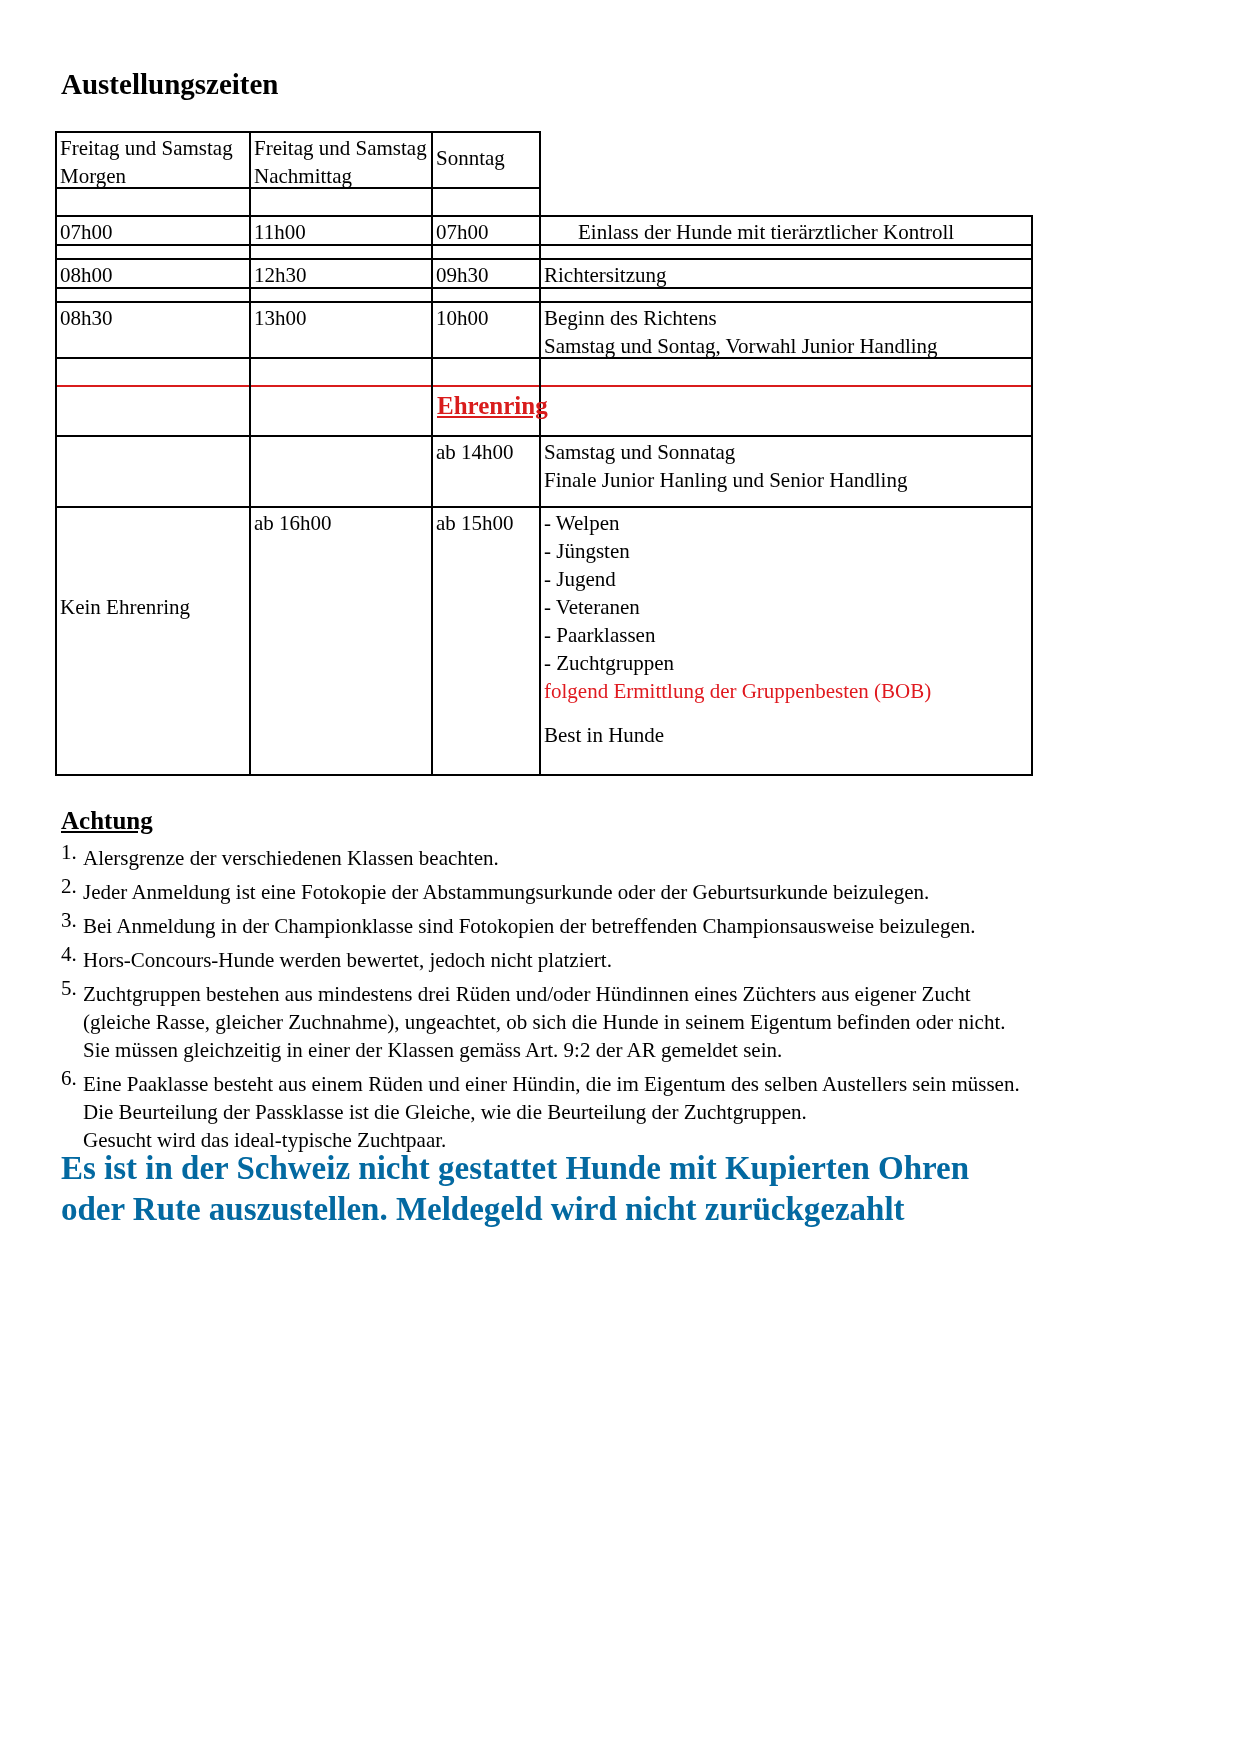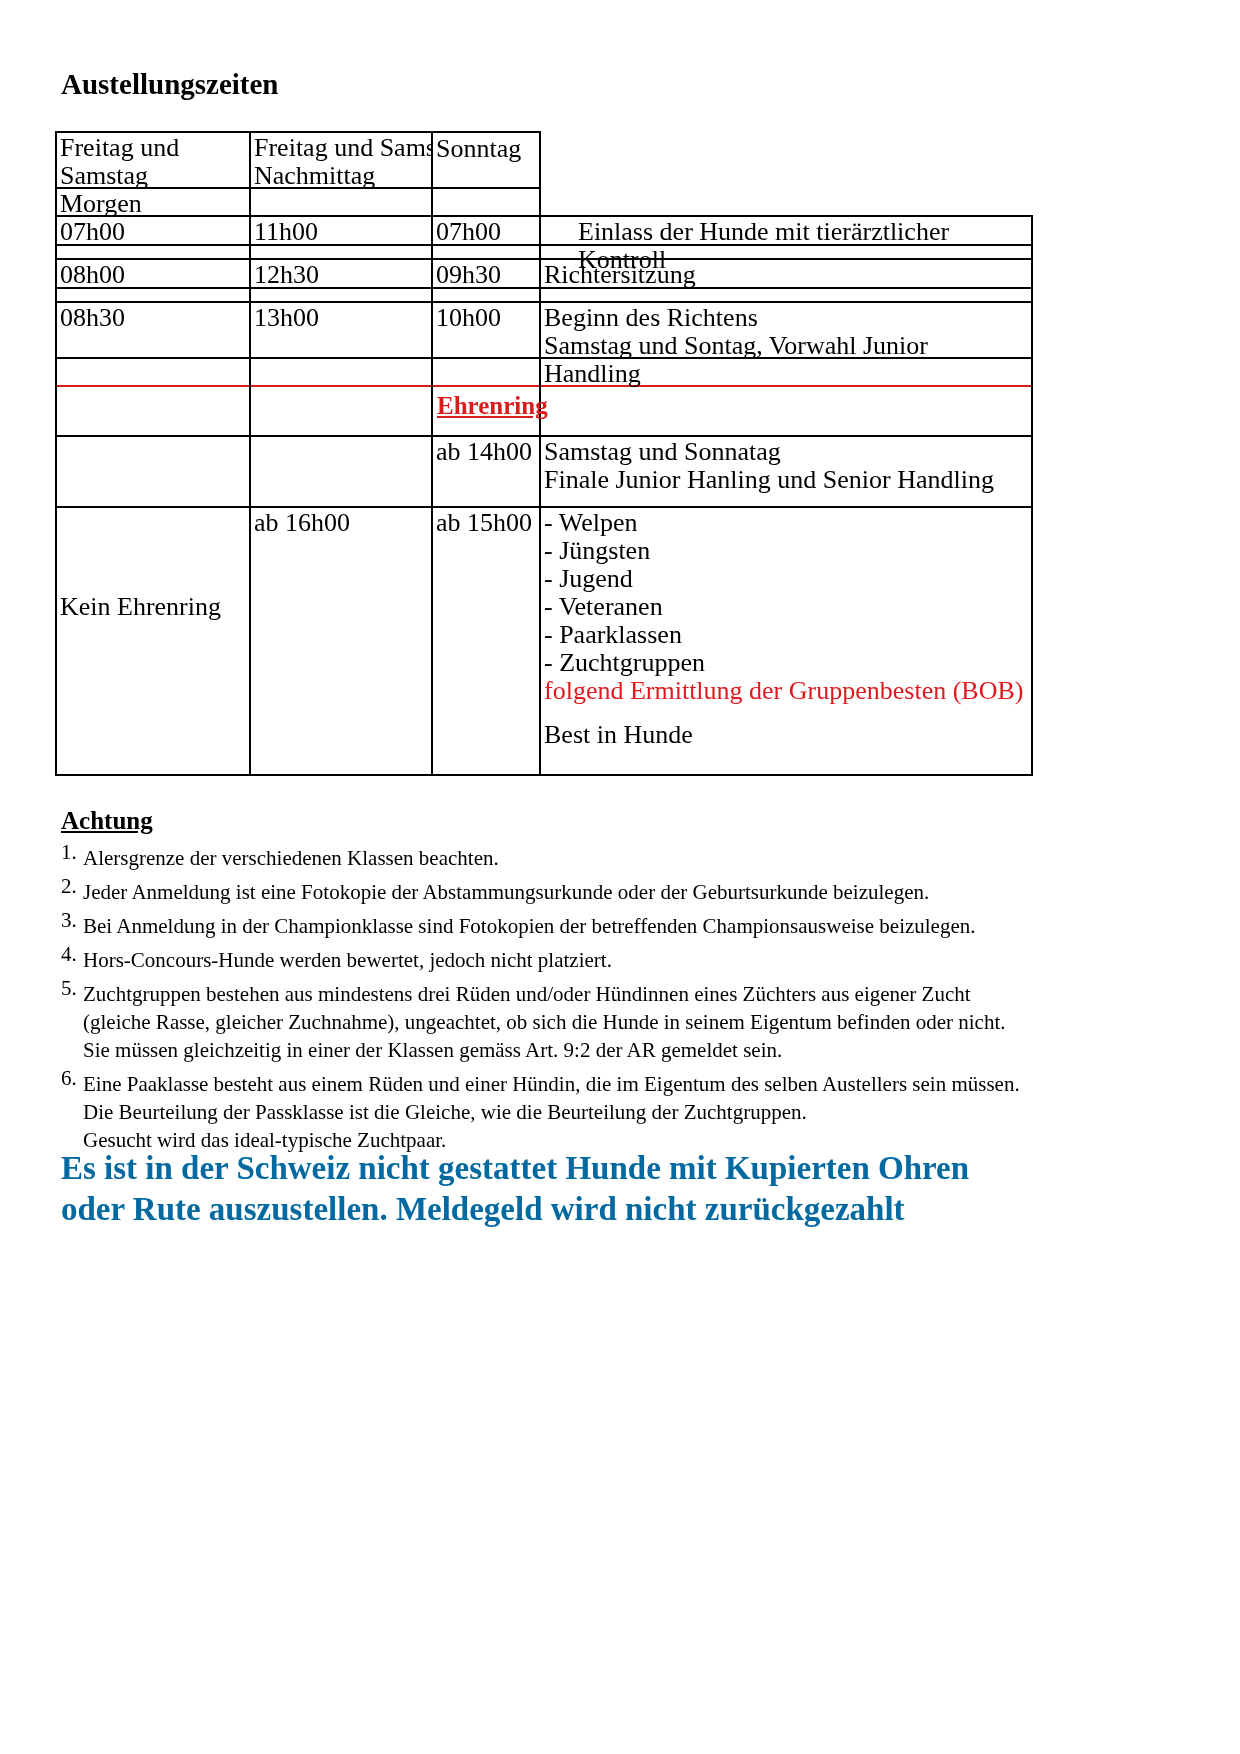--- a/index.html
+++ b/index.html
@@ -1,19 +1,19 @@
 <!DOCTYPE html>
 <html><head>
   <meta charset="utf-8">
   <style>
     html, body { margin: 0; padding: 0; background: #ffffff; }
     body { width: 1240px; height: 1754px; position: relative; font-family: "Liberation Serif", serif; color: #000; overflow: hidden; }
     .title { position: absolute; left: 61px; top: 68px; font-size: 29px; font-weight: bold; margin: 0; }
     .sched { position: absolute; left: 55px; top: 131px; width: 978px; height: 645px; }
-    .cell { position: absolute; box-sizing: border-box; font-size: 26px; line-height: 28px; padding: 2px 4px; }
+    .cell { position: absolute; box-sizing: border-box; font-size: 21px; line-height: 28px; padding: 2px 4px; }
     .hline { position: absolute; height: 2px; background: #000; }
     .vline { position: absolute; width: 2px; background: #000; }
     .redline { position: absolute; height: 2px; background: #d91c1c; }
     .red { color: #e0191f; }
     .ehren { font-weight: bold; text-decoration: underline; color: #d91c1c; font-size: 25px; }
     .notes { position: absolute; left: 61px; top: 806px; width: 1130px; }
     .notes h2 { margin: 0 0 2px 0; font-size: 25px; font-weight: bold; text-decoration: underline; line-height: 30px; }
     .notes ol { margin: 0; padding: 0; list-style: none; }
     .notes li { font-size: 21px; line-height: 28px; display: flex; }
     .notes li .num { width: 22px; flex: none; }
@@ -48,21 +48,21 @@
   <div class="vline" style="left:976px; top:84px; height:561px;"></div>
 
   <div class="cell" style="left:1px; top:1px; width:193px;">
     <div>Freitag und Samstag</div>
     <div>Morgen</div>
   </div>
   <div class="cell" style="left:195px; top:1px; width:182px; white-space:nowrap; overflow:hidden;">
     <div>Freitag und Samstag</div>
     <div>Nachmittag</div>
   </div>
-  <div class="cell" style="left:377px; top:2px; width:108px;">
+  <div class="cell" style="left:377px; top:11px; width:108px;">
     <div>Sonntag</div>
   </div>
 
   <div class="cell" style="left:1px; top:85px;">07h00</div>
   <div class="cell" style="left:195px; top:85px;">11h00</div>
   <div class="cell" style="left:377px; top:85px;">07h00</div>
   <div class="cell" style="left:485px; top:85px;padding-left:38px;">Einlass der Hunde mit tierärztlicher Kontroll</div>
 
   <div class="cell" style="left:1px; top:128px;">08h00</div>
   <div class="cell" style="left:195px; top:128px;">12h30</div>

